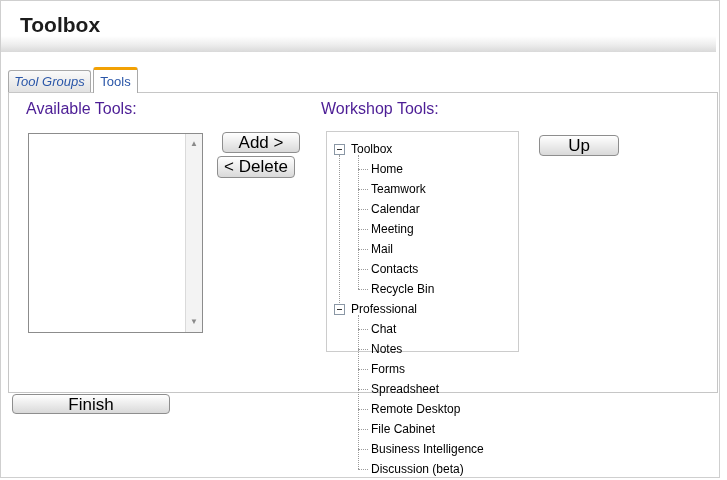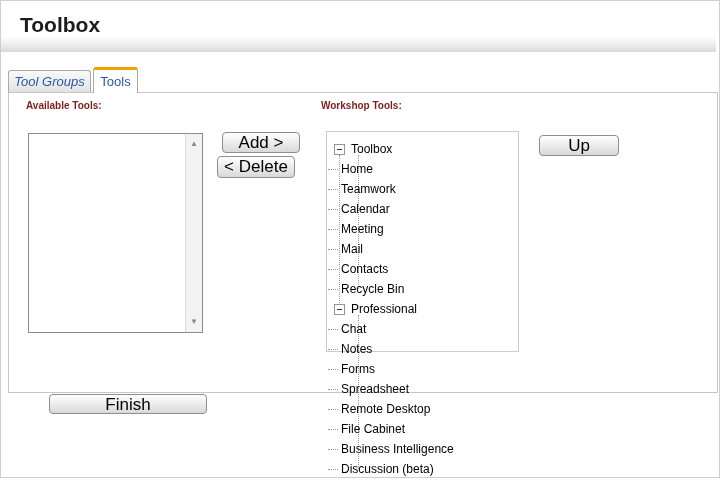--- a/index.html
+++ b/index.html
@@ -16,49 +16,49 @@
   .tab-inactive { left:8px; top:70px; width:83px; height:22px; line-height:21px;
                   background:linear-gradient(to bottom,#fafafa,#e2e2e2);
                   border:1px solid #a9a9a9; border-bottom:none; border-radius:3px 3px 0 0;font-style:italic; }
   .tab-active { left:93px; top:67px; width:45px; height:26px; line-height:24px; background:#fff;
                 border:1px solid #a9a9a9; border-bottom:none; border-top:3px solid #f2a104;
                 border-radius:3px 3px 0 0; }
 
   .content-panel { position:absolute; left:8px; top:92px; width:710px; height:301px;
                    border:1px solid #c6c6c6; background:#fff; z-index:1; }
 
-  .section-label { position:absolute; font-size:10px; font-weight:bold; color:#7f1d1d; }
+  .section-label { position:absolute; font-size:16px; font-weight:normal; color:#4c1d95; }
   .label-available { left:17px; top:7px; }
   .label-workshop { left:312px; top:7px; }
 
   
   .listbox { position:absolute; left:19px; top:40px; width:175px; height:200px;
              border:1px solid #8c8c8c; background:#fff; }
   .scrollbar { position:absolute; top:0; right:0; width:17px; height:100%;
                background:#f3f3f3; border-left:1px solid #dadada; }
   .scroll-arrow { position:absolute; left:0; width:100%; text-align:center; font-size:8px; color:#8a8a8a; line-height:14px; }
   .scroll-up { top:3px; } .scroll-down { bottom:3px; }
 
   
   .btn { position:absolute; border:1px solid #8e8e8e; border-radius:4px; color:#000;
          background:linear-gradient(to bottom,#ffffff 0%,#ececec 50%,#d9d9d9 100%);
          font-family:"Liberation Sans", sans-serif; font-size:17px; text-align:center; cursor:pointer; }
   .btn-add    { left:213px; top:39px;  width:78px; height:21px; }
   .btn-delete { left:208px; top:63px;  width:78px; height:22px; }
   .btn-up     { left:530px; top:42px;  width:80px; height:21px; }
   .btn-down   { left:530px; top:65px;  width:80px; height:21px; }
-  .btn-finish { left:12px;  top:394px; width:158px; height:20px; z-index:2;margin-left:37px; }
+  .btn-finish { left:12px;  top:394px; width:158px; height:20px; z-index:2; }
 
   
   .treebox { position:absolute; left:317px; top:38px; width:193px; height:221px;
              border:1px solid #cccccc; background:#fff; }
   .tree { position:absolute; left:1px; top:7px; width:189px; }
   .trow { position:relative; height:20px; display:flex; align-items:center; font-size:12px; color:#000; cursor:pointer; background:transparent; }
   .trow.root  { padding-left:6px; }
-  .trow.child { }
+  .trow.child { padding-left:30px; }
   .minus { width:11px; height:11px; border:1px solid #8a97a5; background:#fff; position:relative; flex:0 0 auto; margin-right:6px; }
   .minus::after { content:""; position:absolute; left:2px; right:2px; top:4px; border-top:1px solid #333; }
   .stub { width:10px; height:0; border-top:1px dotted #9a9a9a; margin-right:3px; flex:0 0 auto; }
   .vline { position:absolute; width:0; border-left:1px dotted #9a9a9a; pointer-events:none; }
   .vline-root { left:11px; top:16px; height:154px; }
   .vline-g1   { left:30px; top:16px; height:134px; }
   .vline-g2   { left:30px; top:176px; height:154px; }
 </style>
 </head>
 <body>

